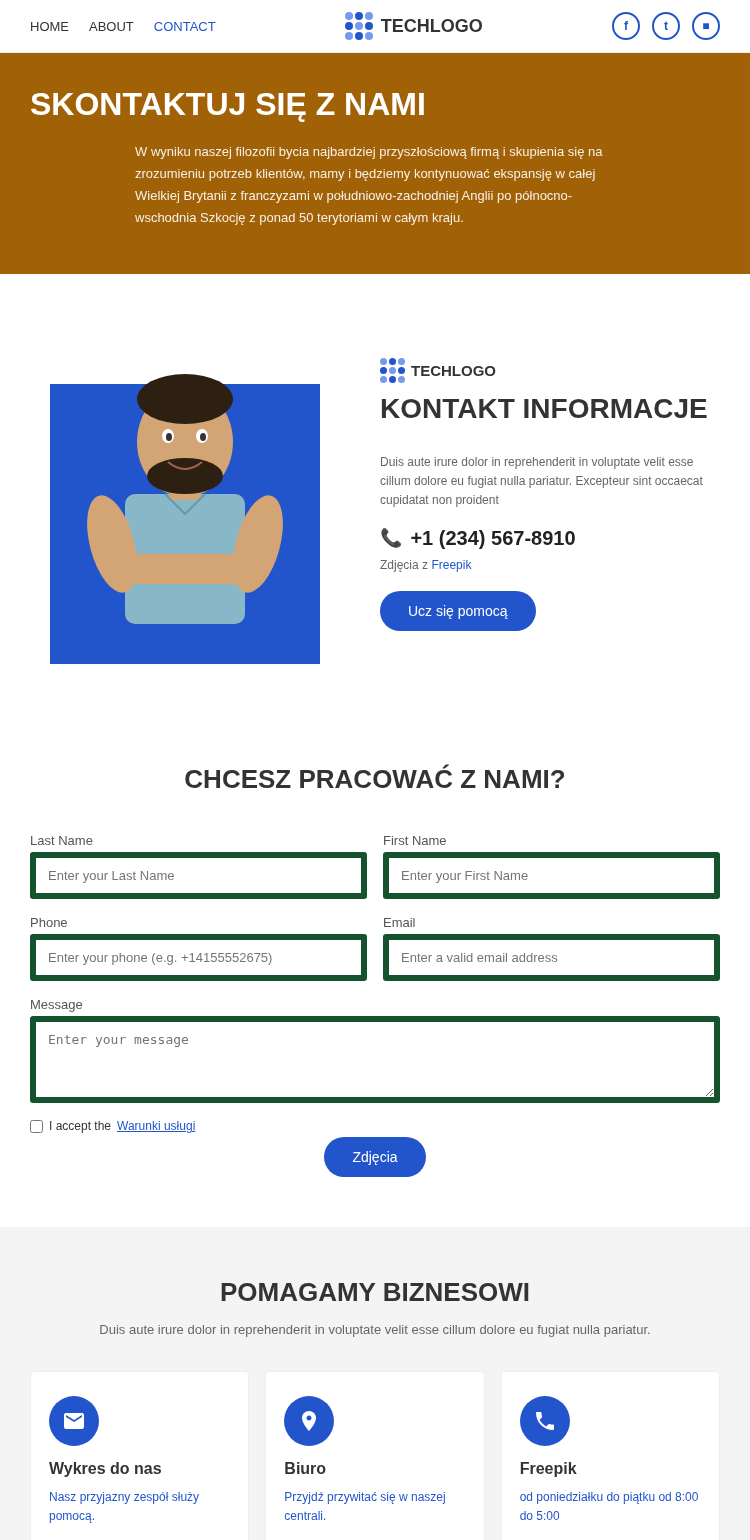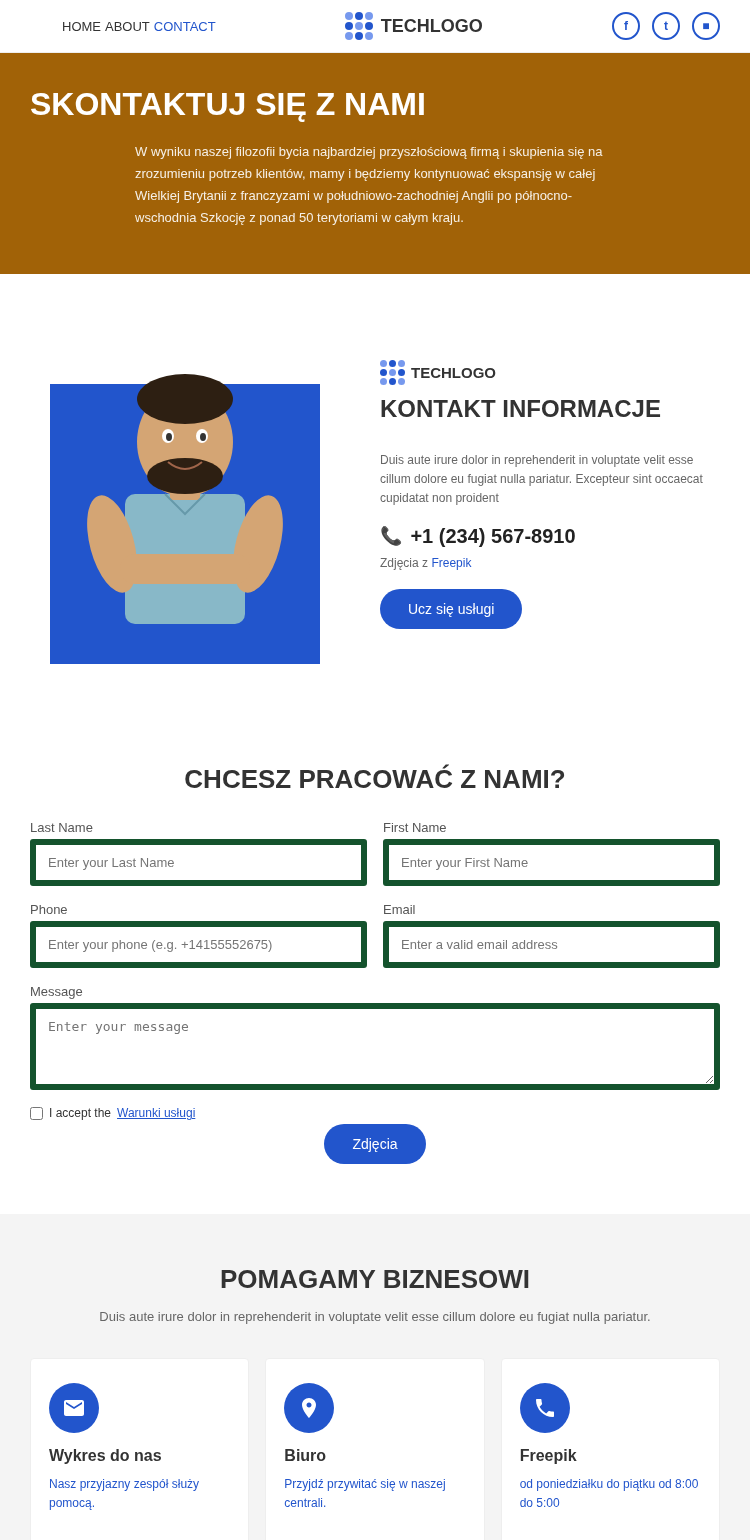--- a/index.html
+++ b/index.html
@@ -3,21 +3,21 @@
   <meta charset="utf-8">
   <style>
     * { box-sizing: border-box; margin: 0; padding: 0; }
     body { font-family: Arial, sans-serif; color: #333; background: #fff; width: 750px; }
 
     
     nav {
       display: flex; align-items: center; justify-content: space-between;
       padding: 12px 30px; border-bottom: 1px solid #eee; background: #fff;
     }
-    .nav-links { display: flex; gap: 4px; margin-left: 32px; }
+    .nav-links { display: flex; gap: 20px; }
     .nav-links a { text-decoration: none; font-size: 13px; color: #333; font-weight: 500; }
     .nav-links a.active { color: #2255cc; }
     .logo { display: flex; align-items: center; gap: 8px; font-size: 18px; font-weight: bold; }
     .logo-dots {
       display: grid; grid-template-columns: repeat(3,8px); gap: 2px;
     }
     .logo-dot { width: 8px; height: 8px; background: #2255cc; border-radius: 50%; }
     .logo-dot.light { background: #7799ee; }
     .social-icons { display: flex; gap: 12px; }
     .social-icon {
@@ -39,37 +39,37 @@
     .profile-section {
       display: flex; align-items: center; gap: 30px;
       padding: 50px 30px; background: #fff;
     }
     .profile-right { flex: 1; padding-left: 10px; }
     .profile-logo { display: flex; align-items: center; gap: 6px; margin-bottom: 10px; }
     .profile-logo-dots { display: grid; grid-template-columns: repeat(3,7px); gap: 2px; }
     .profile-logo-dot { width: 7px; height: 7px; background: #2255cc; border-radius: 50%; }
     .profile-logo-dot.light { background: #7799ee; }
     .profile-logo-text { font-size: 15px; font-weight: bold; }
-    .profile-right h2 { font-size: 24px; margin-bottom: 28px; }
+    .profile-right h2 { font-size: 28px; margin-bottom: 28px; }
     .profile-right h2 span { font-weight: 900; }
     .profile-right p { font-size: 12px; color: #666; line-height: 1.6; margin-bottom: 16px; }
     .phone-row { display: flex; align-items: center; gap: 8px; margin-bottom: 6px; }
     .phone-icon { color: #2255cc; font-size: 18px; }
     .phone-num { font-size: 20px; font-weight: bold; color: #222; }
     .photo-credit { font-size: 11px; color: #666; margin-bottom: 16px; }
     .photo-credit a { color: #2255cc; text-decoration: none; }
     .btn-blue {
       background: #2255cc; color: #fff; border: none;
       padding: 12px 28px; border-radius: 25px; font-size: 14px;
       cursor: pointer; font-weight: 500;
     }
 
     
     .form-section { padding: 50px 30px; background: #fff; }
-    .form-section h2 { text-align: center; font-size: 26px; margin-bottom: 25px; }
+    .form-section h2 { text-align: center; font-size: 26px; margin-bottom: 38px; }
     .form-section h2 span { font-weight: 900; }
     .form-grid { display: grid; grid-template-columns: 1fr 1fr; gap: 16px; margin-bottom: 16px; }
     .form-group { display: flex; flex-direction: column; }
     .form-group.full { grid-column: 1 / -1; }
     .form-group label { font-size: 13px; color: #555; margin-bottom: 4px; }
     .form-group input, .form-group textarea {
       border: 6px solid #14532d; border-radius: 3px;
       padding: 10px 12px; font-size: 13px; color: #999;
       outline: none;
     }
@@ -188,21 +188,21 @@
       <span>KONTAKT</span><span> INFORMACJE</span>
     </h2>
     <p>Duis aute irure dolor in reprehenderit in voluptate velit esse cillum dolore eu fugiat nulla pariatur. Excepteur sint occaecat cupidatat non proident</p>
     <div class="phone-row">
       <span class="phone-icon">📞</span>
       <span class="phone-num">+1 (234) 567-8910</span>
     </div>
     <p class="photo-credit">
       <span>Zdjęcia z</span> <a href="#">Freepik</a>
     </p>
-    <button class="btn-blue">Ucz się usługi</button>
+    <button class="btn-blue">Ucz się pomocą</button>
   </div>
 </section>
 
 <section class="form-section">
   <h2>
     <span>CHCESZ</span><span> PRACOWAĆ Z NAMI?</span>
   </h2>
   <form>
     <div class="form-grid">
       <div class="form-group">

